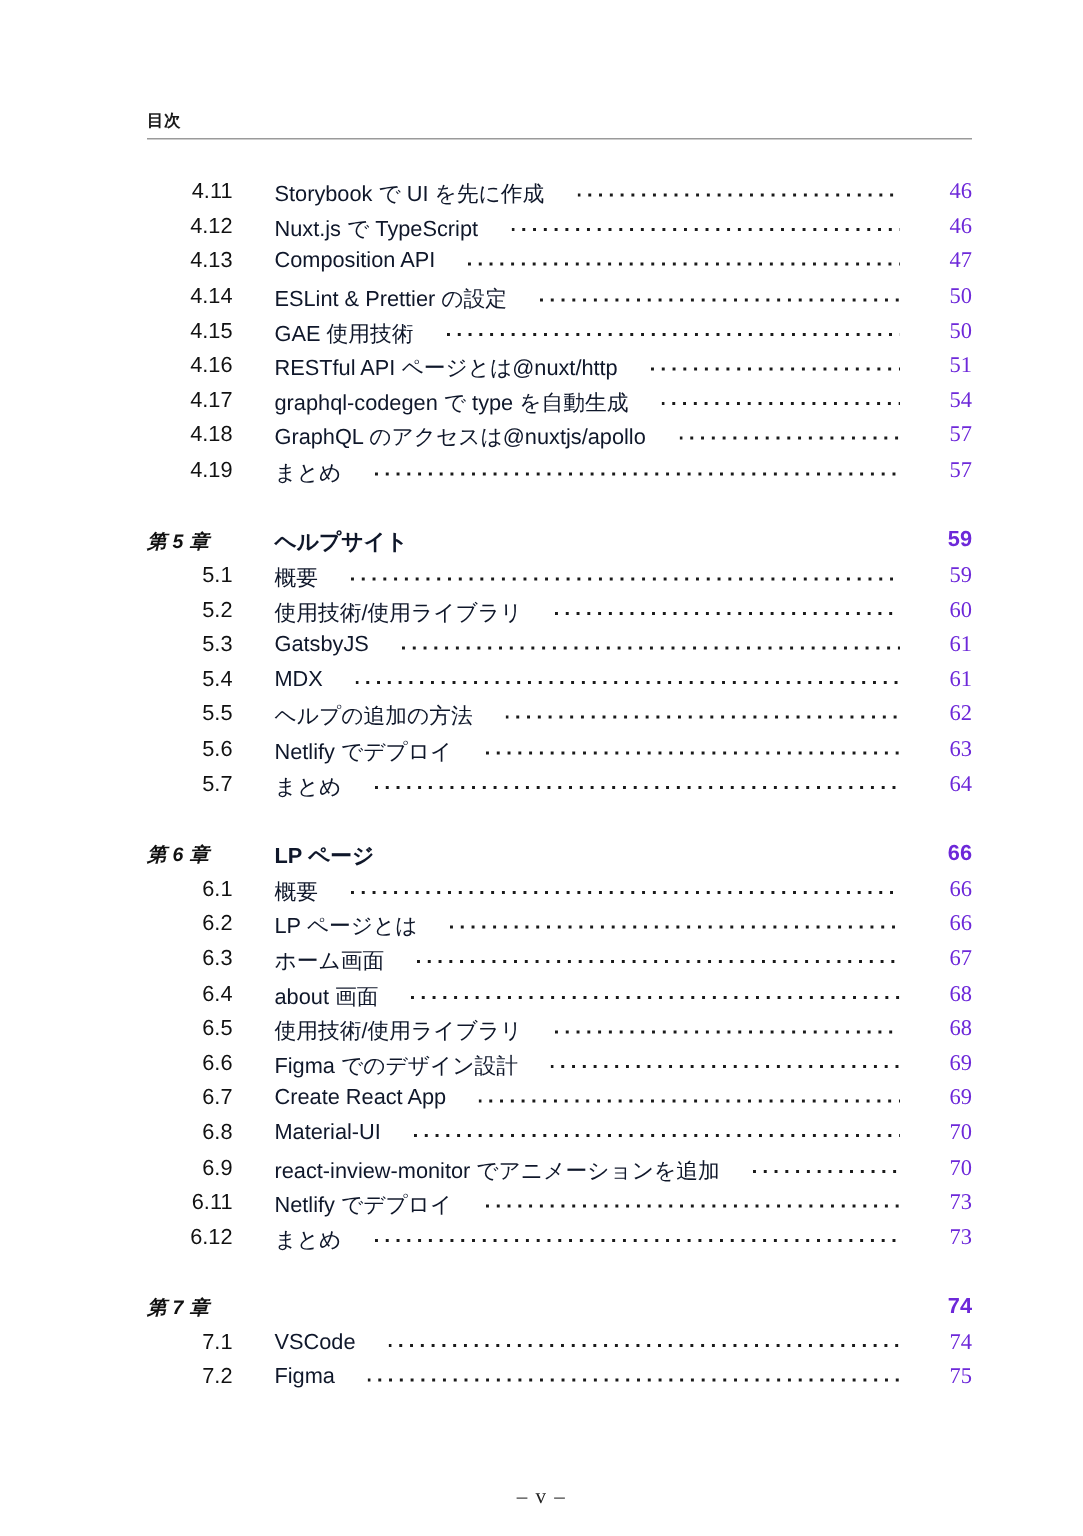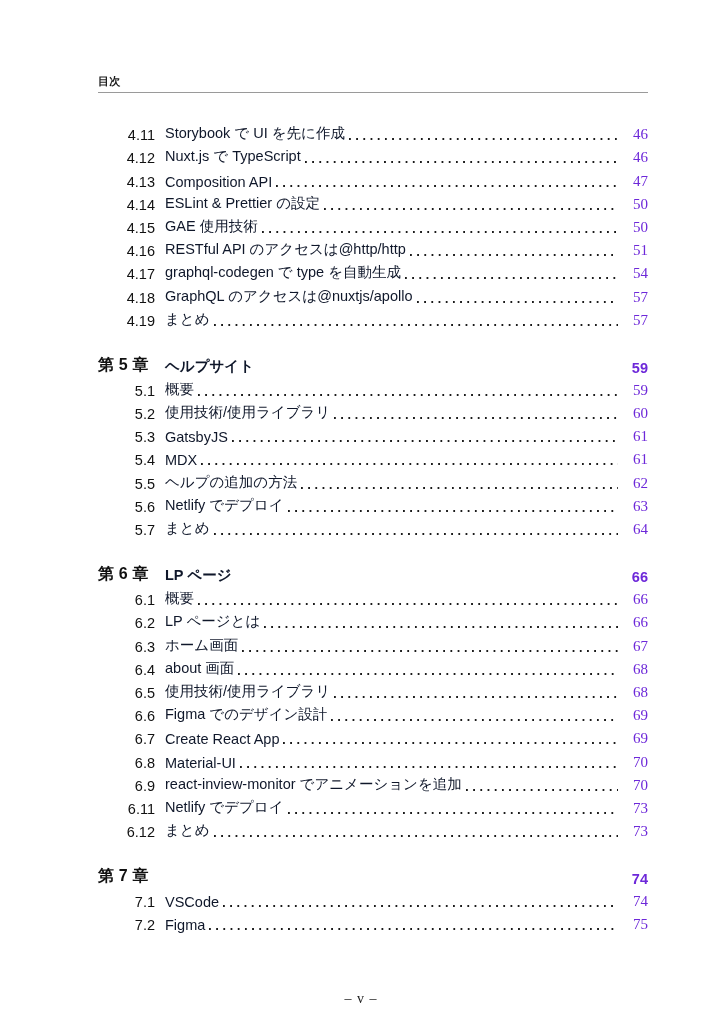--- a/index.html
+++ b/index.html
@@ -48,43 +48,45 @@
   
   .toc {
     position: absolute;
     left: 98px;
     top: 104px;
     width: 550px;
   }
 
   .row {
     display: flex;
-    align-items: flex-end;
+    align-items: flex-start;
     width: 550px;
     height: 23.2px;
+    gap: 18px;
   }
   .row.chapter {
     margin-top: 23px;
     height: 24px;
   }
 
   
   .num {
     width: 57px;
     flex: 0 0 57px;
     text-align: right;
     font-size: 14.5px;
     color: #111111;
     white-space: nowrap;
   }
   .row.chapter .num {
     text-align: left;
     font-weight: bold;
-    font-size: 16px;
+    font-size: 13px;
     letter-spacing: 0.2px;
+    font-style: italic;
   }
 
   
   .title {
     flex: 0 0 auto;
     margin-left: 10px;
     font-size: 14.5px;
     color: #0f172a;
     white-space: nowrap;
   }
@@ -180,21 +182,21 @@
         <span class="pageno">50</span>
       </div>
       <div class="row">
         <span class="num">4.15</span>
         <span class="title">GAE 使用技術</span>
         <span class="leader"></span>
         <span class="pageno">50</span>
       </div>
       <div class="row">
         <span class="num">4.16</span>
-        <span class="title">RESTful API のアクセスは@http/http</span>
+        <span class="title">RESTful API ページとは@nuxt/http</span>
         <span class="leader"></span>
         <span class="pageno">51</span>
       </div>
       <div class="row">
         <span class="num">4.17</span>
         <span class="title">graphql-codegen で type を自動生成</span>
         <span class="leader"></span>
         <span class="pageno">54</span>
       </div>
       <div class="row">

